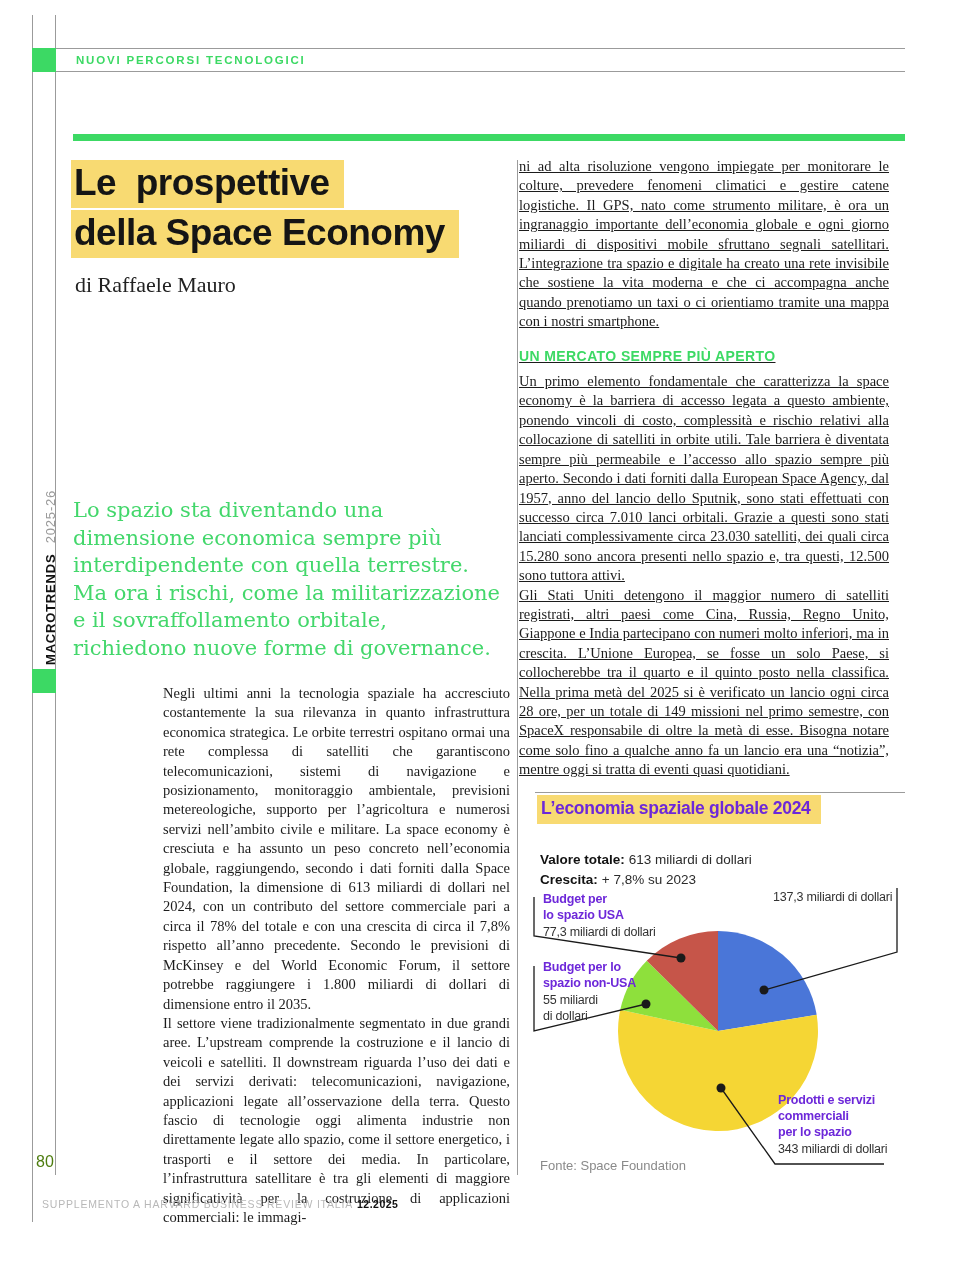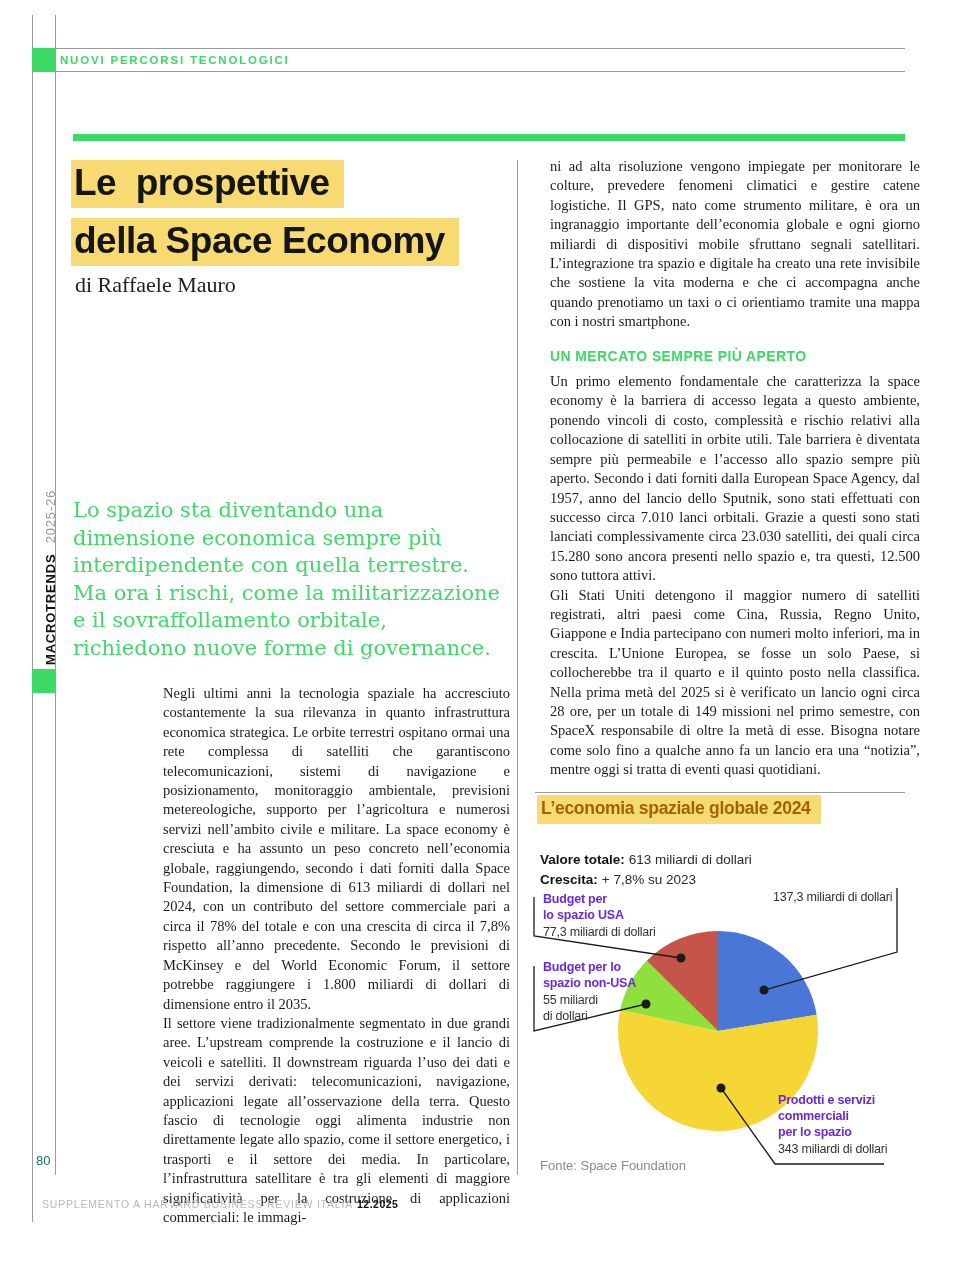--- a/index.html
+++ b/index.html
@@ -9,55 +9,55 @@
   }
   html,body{margin:0;padding:0;background:#ffffff;}
   .page{position:relative;width:960px;height:1280px;background:#fff;overflow:hidden;
         font-family:"Liberation Sans", sans-serif;color:#1c1c1c;}
   .abs{position:absolute;}
   
   .vrule{position:absolute;width:1px;background:var(--rule-gray);}
   .hrule{position:absolute;height:1px;background:var(--rule-gray);}
   
   .kicker-square{position:absolute;left:32px;top:48px;width:24px;height:24px;background:var(--accent-green);}
-  .kicker{position:absolute;left:60px;top:54px;font-size:11.5px;font-weight:bold;letter-spacing:1.8px;color:var(--accent-green);}
+  .kicker{position:absolute;left:76px;top:54px;font-size:11.5px;font-weight:bold;letter-spacing:1.8px;color:var(--accent-green);}
   .accent-bar{position:absolute;left:73px;top:134px;width:832px;height:7px;background:var(--accent-green);}
   
   .title{position:absolute;left:71px;top:160px;font-weight:bold;font-size:37px;letter-spacing:-0.5px;line-height:46px;color:#151515;}
   .title .hl{display:inline-block;background:var(--highlight-yellow);padding:0 14px 2px 3px;white-space:pre;}
   .byline{position:absolute;left:75px;top:272px;font-family:"Liberation Serif", serif;font-size:22px;color:#222;}
   
   .pull-quote{position:absolute;left:73px;top:497px;width:460px;font-family:"DejaVu Serif", serif;
               font-size:21px;line-height:27.5px;color:#43d76b;white-space:pre-line;}
   
   .sidebar-vert{position:absolute;left:43px;top:665px;transform:rotate(-90deg);transform-origin:0 0;
                 white-space:nowrap;font-size:13px;letter-spacing:0.8px;}
   .sidebar-vert .mag{font-weight:bold;color:#111;}
   .sidebar-vert .ed{color:#9a9a9a;margin-left:6px;}
   .sidebar-square{position:absolute;left:32px;top:669px;width:24px;height:24px;background:var(--accent-green);}
   
   .bodycol{position:absolute;font-family:"Liberation Serif", serif;font-size:14.5px;line-height:19.4px;
            text-align:justify;color:#1c1c1c;}
   .bodycol p{margin:0;}
   .col1{left:163px;top:684px;width:347px;}
-  .col2{left:550px;top:157px;width:370px;}
+  .col2{left:519px;top:157px;width:370px;text-decoration:underline;}
   .sect-head{font-family:"Liberation Sans", sans-serif;font-weight:bold;font-size:14px;letter-spacing:0.4px;
              color:var(--accent-green);margin:15px 0 6px 0 !important;}
   
   .chart-title{position:absolute;left:537px;top:795px;}
   .chart-title .hl{display:inline-block;background:var(--highlight-yellow);padding:3px 10px 5px 4px;
-                   font-weight:bold;font-size:17.5px;letter-spacing:-0.3px;color:#a16207;}
+                   font-weight:bold;font-size:17.5px;letter-spacing:-0.3px;color:#6d28d9;}
   .chart-meta{position:absolute;left:540px;top:838px;font-size:13.5px;line-height:20px;color:#2b2b2b;margin-top:12px;}
   .chart-meta b{color:#111;margin-right:4px;}
   .callout{position:absolute;font-size:12.5px;line-height:16px;color:#222;}
   .callout .cl-bold{font-weight:bold;white-space:pre-line;color:#6d28d9;letter-spacing:-0.2px;}
   .callout .cl-val{white-space:pre-line;margin-top:1px;color:#333;letter-spacing:-0.2px;}
   .fonte{position:absolute;left:540px;top:1158px;font-size:13px;color:#8a8a8a;}
   
-  .page-num{position:absolute;left:36px;top:1153px;font-size:13px;color:#0f766e;}
+  .page-num{position:absolute;left:36px;top:1153px;font-size:16px;color:#4d7c0f;}
   .imprint{position:absolute;left:42px;top:1198px;font-size:10.5px;letter-spacing:0.8px;color:#b8b8b8;}
   .imprint .issue{color:#111;font-weight:bold;margin-left:4px;letter-spacing:0.5px;}
   svg{display:block;}
 </style>
 </head>
 <body>
 
 <div class="page">
 
   <div class="vrule" style="left:32px;top:15px;height:1207px;"></div>
@@ -65,21 +65,21 @@
   <div class="hrule" style="left:32px;top:48px;width:873px;"></div>
   <div class="hrule" style="left:32px;top:71px;width:873px;"></div>
   <div class="vrule" style="left:517px;top:160px;height:1015px;"></div>
 
   <div class="kicker-square"></div>
   <div class="kicker">NUOVI PERCORSI TECNOLOGICI</div>
   <div class="accent-bar"></div>
 
   <div class="title">
     <span style="display:block;"><span class="hl">Le  prospettive</span></span>
-    <span style="display:block;margin-top:10px;"><span class="hl">della Space Economy</span></span>
+    <span style="display:block;margin-top:2px;"><span class="hl">della Space Economy</span></span>
   </div>
   <div class="byline">di Raffaele Mauro</div>
 
   <div class="pull-quote">Lo spazio sta diventando una
 dimensione economica sempre più
 interdipendente con quella terrestre.
 Ma ora i rischi, come la militarizzazione
 e il sovraffollamento orbitale,
 richiedono nuove forme di governance.</div>
 

